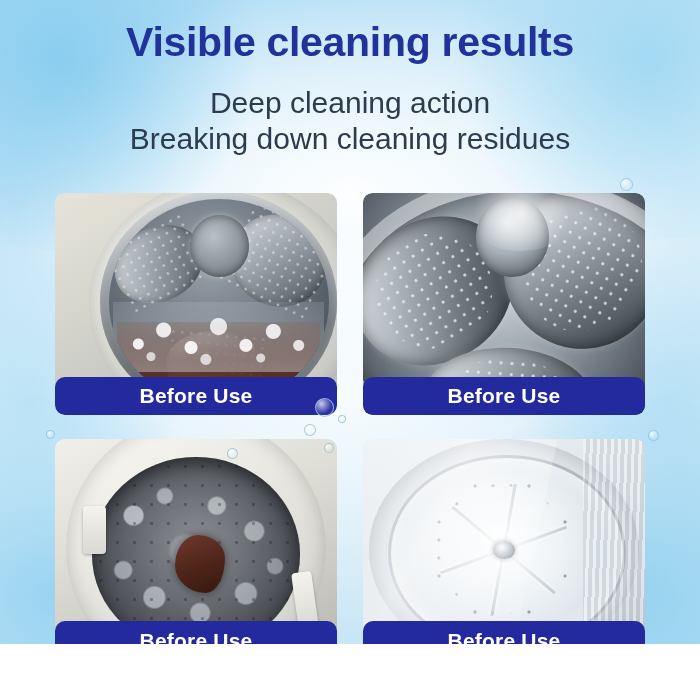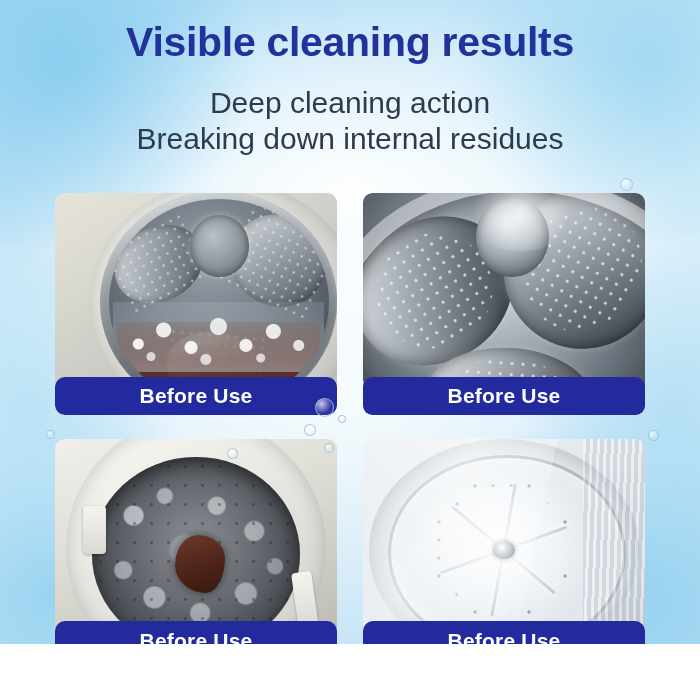--- a/index.html
+++ b/index.html
@@ -392,21 +392,21 @@
   <div class="bg-blob tl"></div>
   <div class="bg-blob tr"></div>
   <div class="bg-blob bl"></div>
   <div class="bg-blob br"></div>
   <div class="bg-blob ml"></div>
   <div class="bg-blob mr"></div>
 
   <div class="headings">
     <h1 class="title">Visible cleaning results</h1>
     <p class="subtitle sub1">Deep cleaning action</p>
-    <p class="subtitle sub2">Breaking down internal residues</p>
+    <p class="subtitle sub2">Breaking down cleaning residues</p>
   </div>
 
   <div class="grid">
 
     <div class="panel">
       <div class="photo">
         <div class="scene">
           <div class="p1-bg"></div>
           <div class="p1-door"></div>
           <div class="p1-ring"></div>

